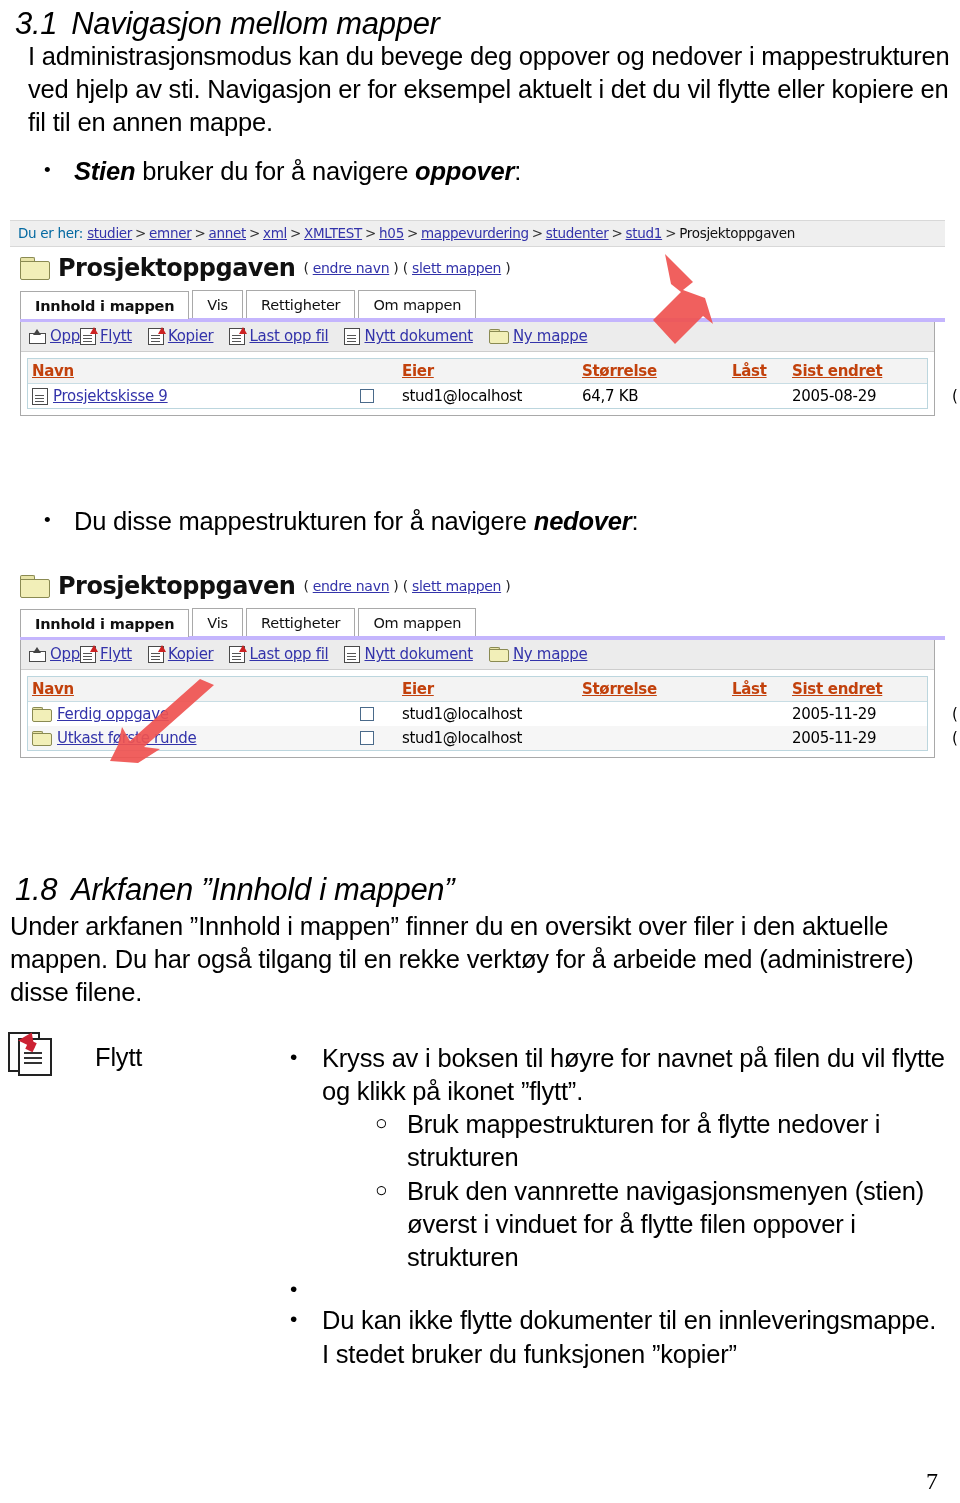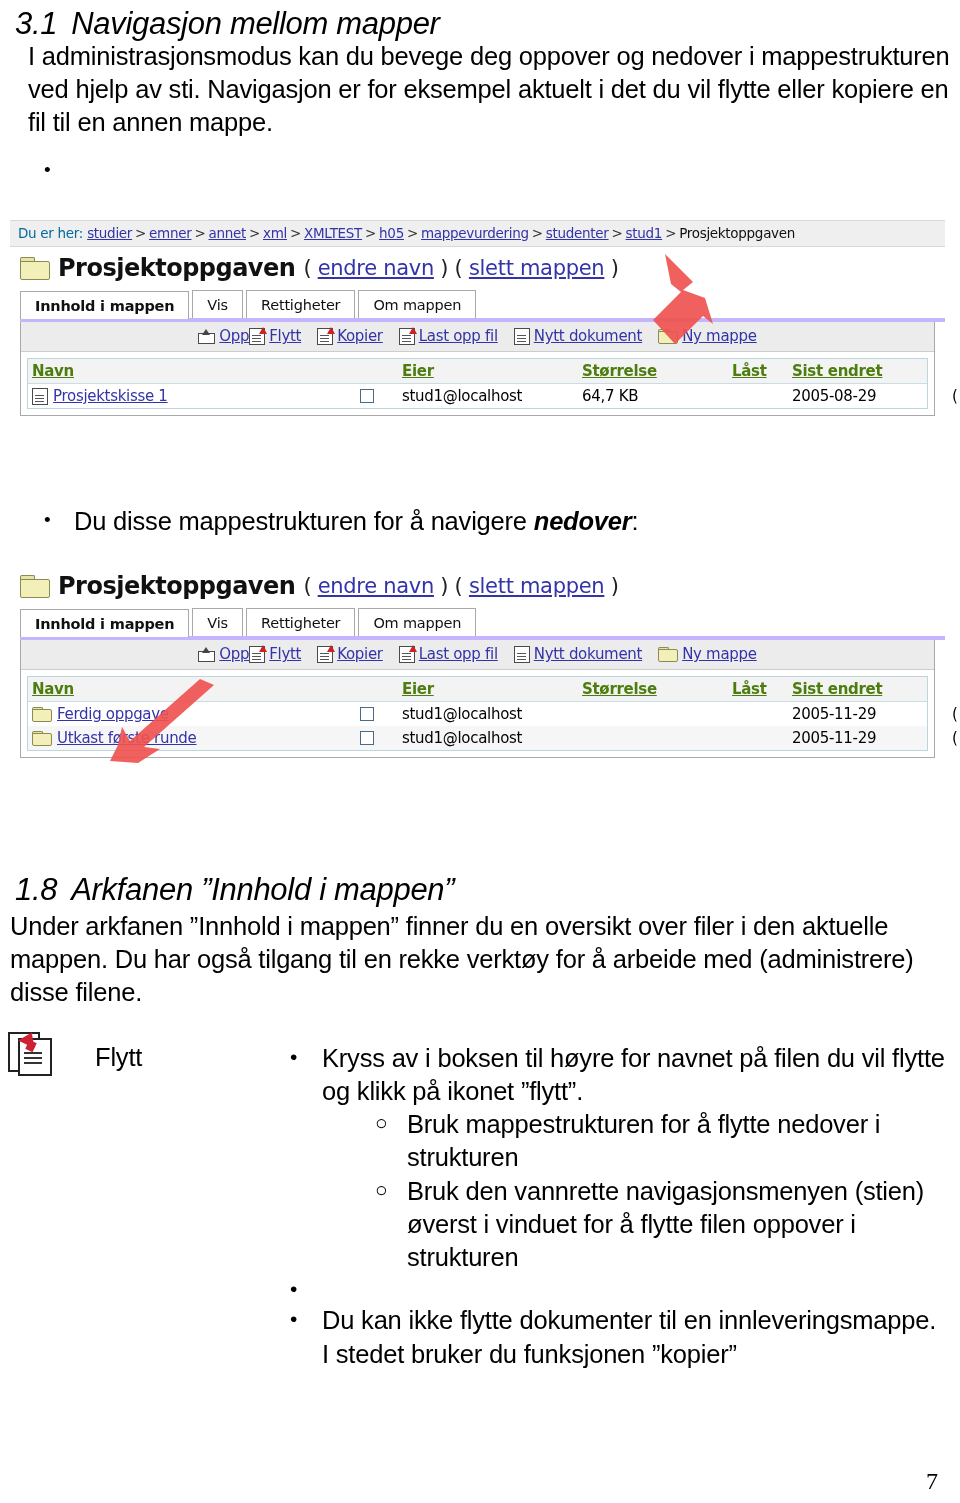--- a/index.html
+++ b/index.html
@@ -90,21 +90,21 @@
     padding: 7px 0 6px 10px;
     gap: 8px;
   }
   .title-row .fname {
     font-size: 24px;
     font-weight: bold;
     color: #111111;
     letter-spacing: -0.5px;
   }
   .title-row .acts {
-    font-size: 21px;
+    font-size: 14px;
     color: #222222;
     letter-spacing: -0.3px;
   }
   .title-row .acts a { color: #3333aa; text-decoration: underline; }
 
   
   .folder {
     width: 30px; height: 24px;
     position: relative;
     flex: 0 0 30px;
@@ -156,21 +156,21 @@
   .tabs .tab-item.active {
     font-weight: bold;
     background: #ffffff;
     position: relative;
     top: 1px;
   }
 
   .toolbar {
     display: flex;
     align-items: center;
-    justify-content: center;
+    justify-content: flex-start;
     background: #ececec;
     padding: 5px 8px 6px 8px;
     border-bottom: 1px solid #cdcdcd;
   }
   .tb-left, .tb-right { display: flex; align-items: center; }
   .tb-right { gap: 16px; }
   .tb-item {
     display: flex;
     align-items: center;
     gap: 4px;
@@ -229,21 +229,21 @@
     display: flex;
     align-items: center;
     font-size: 15px;
     letter-spacing: -0.3px;
     padding: 3px 4px;
   }
   .tr.head {
     background: #f3f3f3;
     border-bottom: 1px solid #c8dde4;
   }
-  .tr.head .c { color: #4d7c0f; text-decoration: underline; font-weight: bold; }
+  .tr.head .c { color: #c2410c; text-decoration: underline; font-weight: bold; }
   .tr.alt { background: #f6f6f6; }
   .c { overflow: hidden; white-space: nowrap; }
   .c-name { flex: 0 0 300px; display: flex; align-items: center; gap: 5px; }
   .c-name a { color: #3333aa; text-decoration: underline; }
   .c-chk  { flex: 0 0 70px; display: flex; justify-content: center; }
   .c-eier { flex: 0 0 180px; }
   .c-size { flex: 0 0 150px; }
   .c-lock { flex: 0 0 60px; }
   .c-mod  { flex: 0 0 160px; }
   .c-del  { flex: 1 1 auto; text-align: right; padding-right: 6px; }
@@ -311,20 +311,23 @@
   <div style="position:absolute;left:10px;top:2px;width:930px;">
     <div class="h2">
       <span class="num">3.1</span><span>Navigasjon mellom mapper</span>
     </div>
   </div>
 
   <div class="para" style="position:absolute;left:28px;top:40px;width:940px;">I administrasjonsmodus kan du bevege deg oppover og nedover i mappestrukturen ved hjelp av sti. Navigasjon er for eksempel aktuelt i det du vil flytte eller kopiere en fil til en annen mappe.</div>
 
   <div class="bullet-row" style="position:absolute;left:44px;top:155px;width:900px;">
     <span class="bullet-dot">•</span>
+    <span>
+      <span class="bi">Stien</span><span> bruker du for å navigere </span><span class="bi">oppover</span><span>:</span>
+    </span>
   </div>
 
   <div class="shot" style="position:absolute;left:10px;top:220px;width:935px;height:245px;">
 
     <div class="crumbs">
       <span class="lbl">Du er her:</span><a>studier</a><span class="sep">&gt;</span><a>emner</a><span class="sep">&gt;</span><a>annet</a><span class="sep">&gt;</span><a>xml</a><span class="sep">&gt;</span><a>XMLTEST</a><span class="sep">&gt;</span><a>h05</a><span class="sep">&gt;</span><a>mappevurdering</a><span class="sep">&gt;</span><a>studenter</a><span class="sep">&gt;</span><a>stud1</a><span class="sep">&gt;</span><span class="cur">Prosjektoppgaven</span>
     </div>
 
     <div class="title-row">
       <span class="folder">
@@ -406,21 +409,21 @@
           <span class="c c-size">Størrelse</span>
           <span class="c c-lock">Låst</span>
           <span class="c c-mod">Sist endret</span>
           <span class="c c-del"></span>
         </div>
         <div class="tr">
           <span class="c c-name">
             <span class="docico">
                 <span class="sheet"></span>
               </span>
-            <a>Prosjektskisse 1</a>
+            <a>Prosjektskisse 9</a>
           </span>
           <span class="c c-chk">
               <span class="chk"></span>
             </span>
           <span class="c c-eier">stud1@localhost</span>
           <span class="c c-size">64,7 KB</span>
           <span class="c c-lock"></span>
           <span class="c c-mod">2005-08-29</span>
           <span class="c c-del">(&nbsp;&nbsp;)</span>
         </div>

